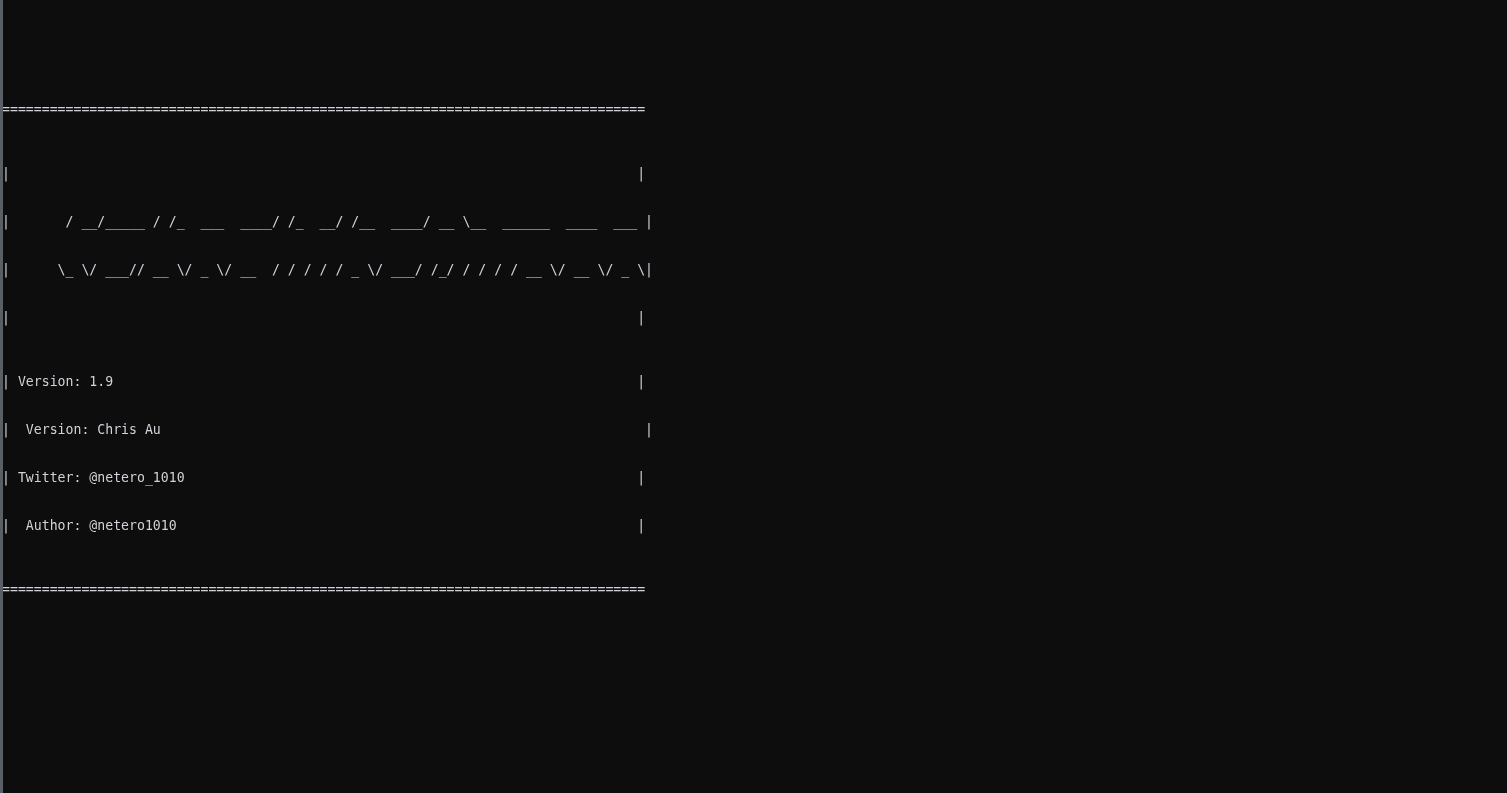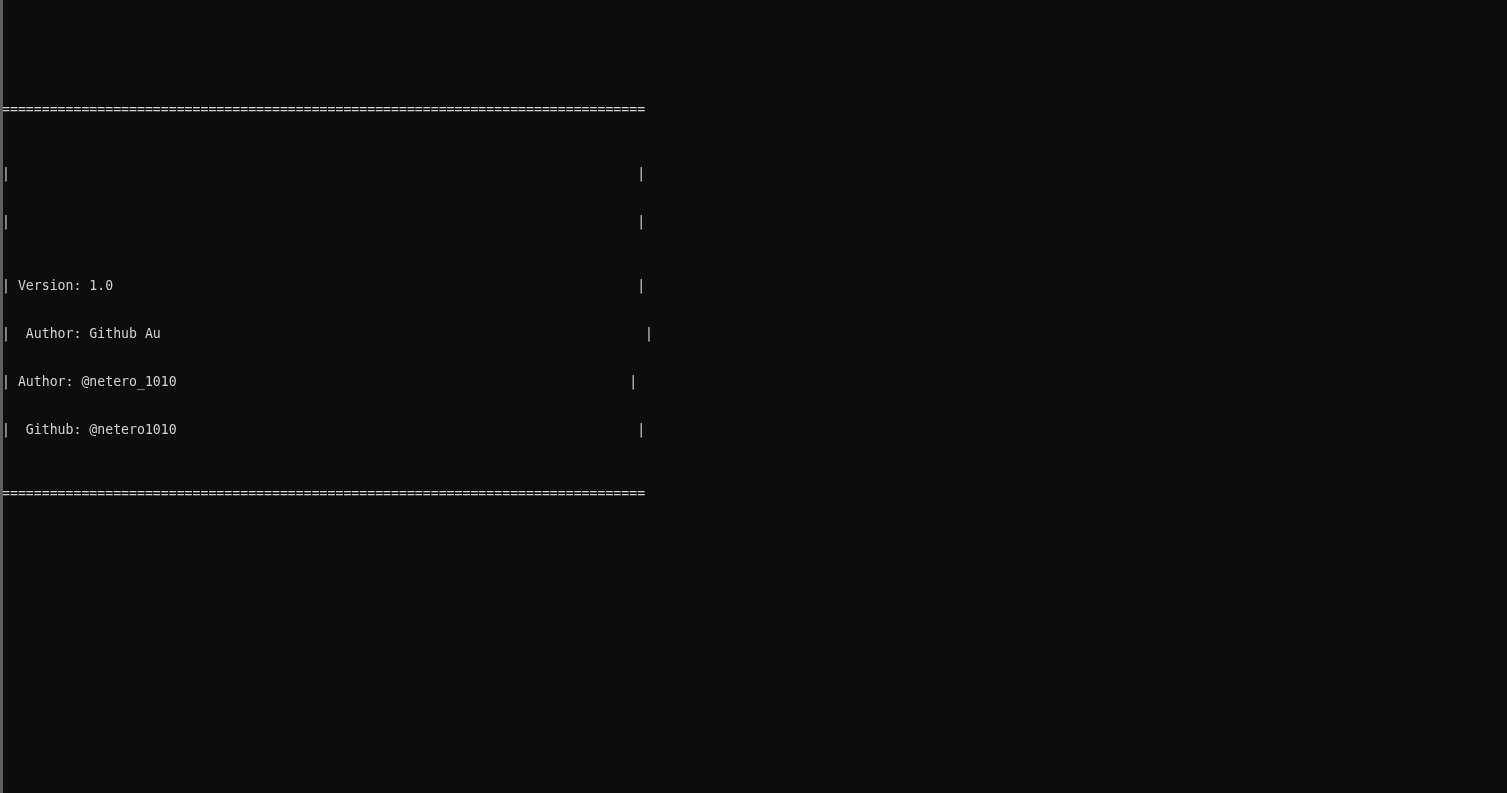--- a/index.html
+++ b/index.html
@@ -60,26 +60,28 @@
 
 <div id="terminal-gutter" style="background: rgb(90, 95, 102);"></div>
 
 <div id="terminal" style="background: rgb(13, 13, 13); color: rgb(207, 210, 214);">
 
   
   <div>
     <div class="term-line">=================================================================================</div>
 
     <div class="banner-line">|                                                                               |</div>
+    <div class="banner-line">|       / __/_____ / /_  ___  ____/ /_  __/ /__  ____/ __ \__  ______  ____  ___ |</div>
+    <div class="banner-line">|      \_ \/ ___// __ \/ _ \/ __  / / / / / _ \/ ___/ /_/ / / / / __ \/ __ \/ _ \|</div>
     <div class="banner-line">|                                                                               |</div>
 
-    <div class="term-line">| Version: 1.0                                                                  |</div>
-    <div class="term-line">|  Author: Github Au                                                             |</div>
-    <div class="term-line">| Author: @netero_1010                                                         |</div>
-    <div class="term-line">|  Github: @netero1010                                                          |</div>
+    <div class="term-line">| Version: 1.9                                                                  |</div>
+    <div class="term-line">|  Version: Chris Au                                                             |</div>
+    <div class="term-line">| Twitter: @netero_1010                                                         |</div>
+    <div class="term-line">|  Author: @netero1010                                                          |</div>
 
     <div class="term-line">=================================================================================</div>
   </div>
 
   
 
   
   
 
   

